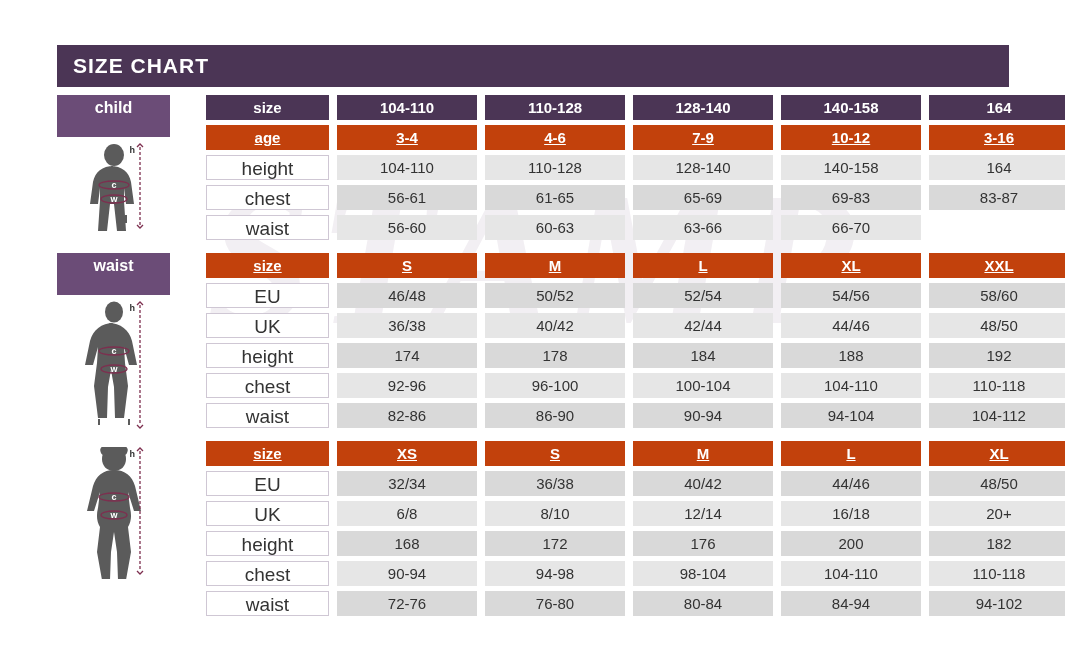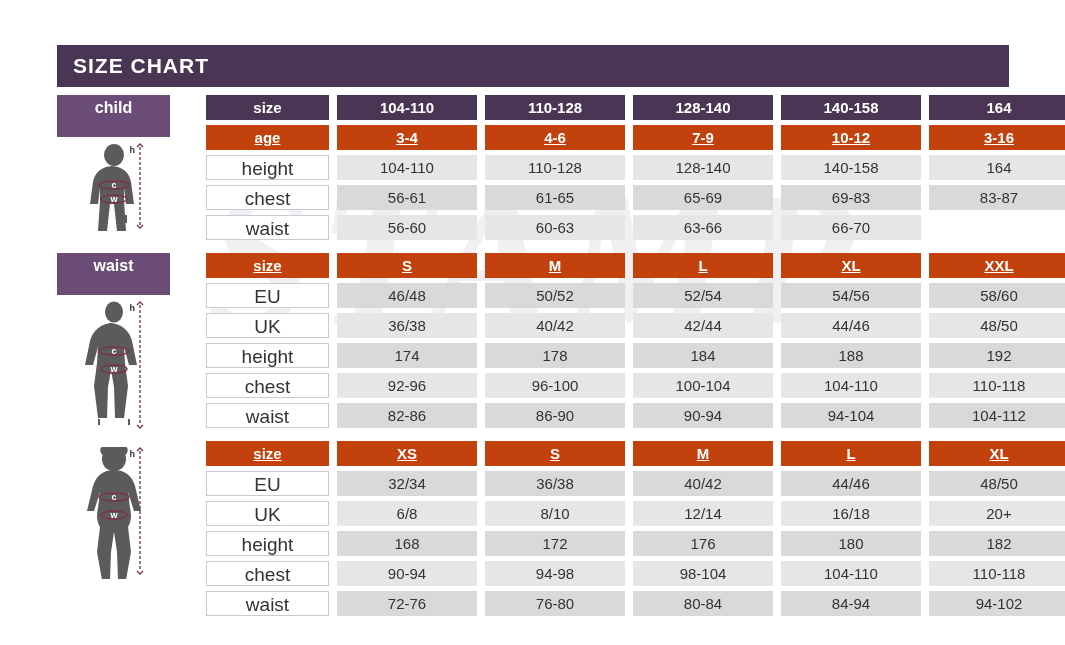--- a/index.html
+++ b/index.html
@@ -308,21 +308,21 @@
               <div class="cell value alt">8/10</div>
               <div class="cell value alt">12/14</div>
               <div class="cell value alt">16/18</div>
               <div class="cell value alt">20+</div>
             </div>
             <div class="row">
               <div class="cell rowlabel">height</div>
               <div class="cell value">168</div>
               <div class="cell value">172</div>
               <div class="cell value">176</div>
-              <div class="cell value">180</div>
+              <div class="cell value">200</div>
               <div class="cell value">182</div>
             </div>
             <div class="row">
               <div class="cell rowlabel">chest</div>
               <div class="cell value alt">90-94</div>
               <div class="cell value alt">94-98</div>
               <div class="cell value alt">98-104</div>
               <div class="cell value alt">104-110</div>
               <div class="cell value alt">110-118</div>
             </div>

